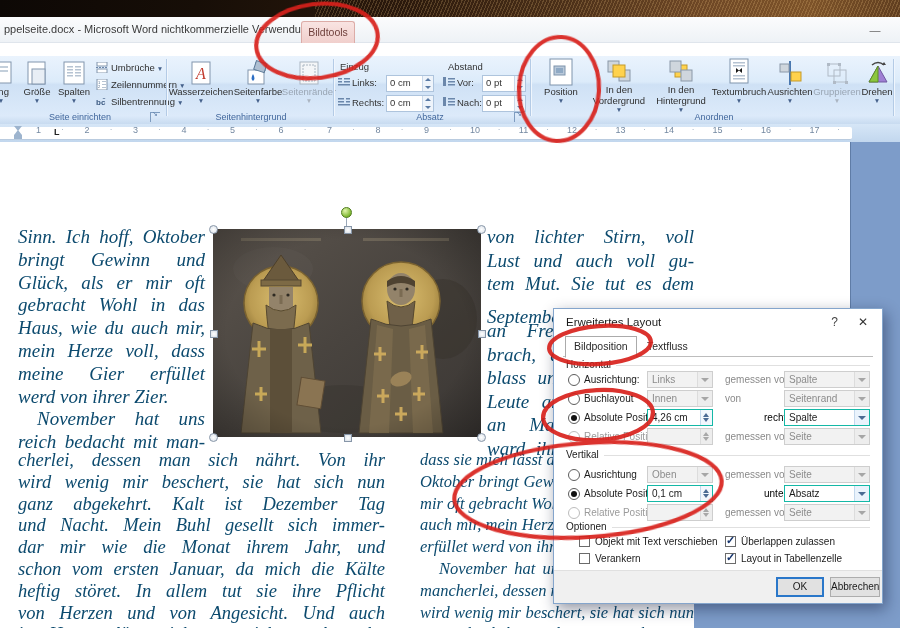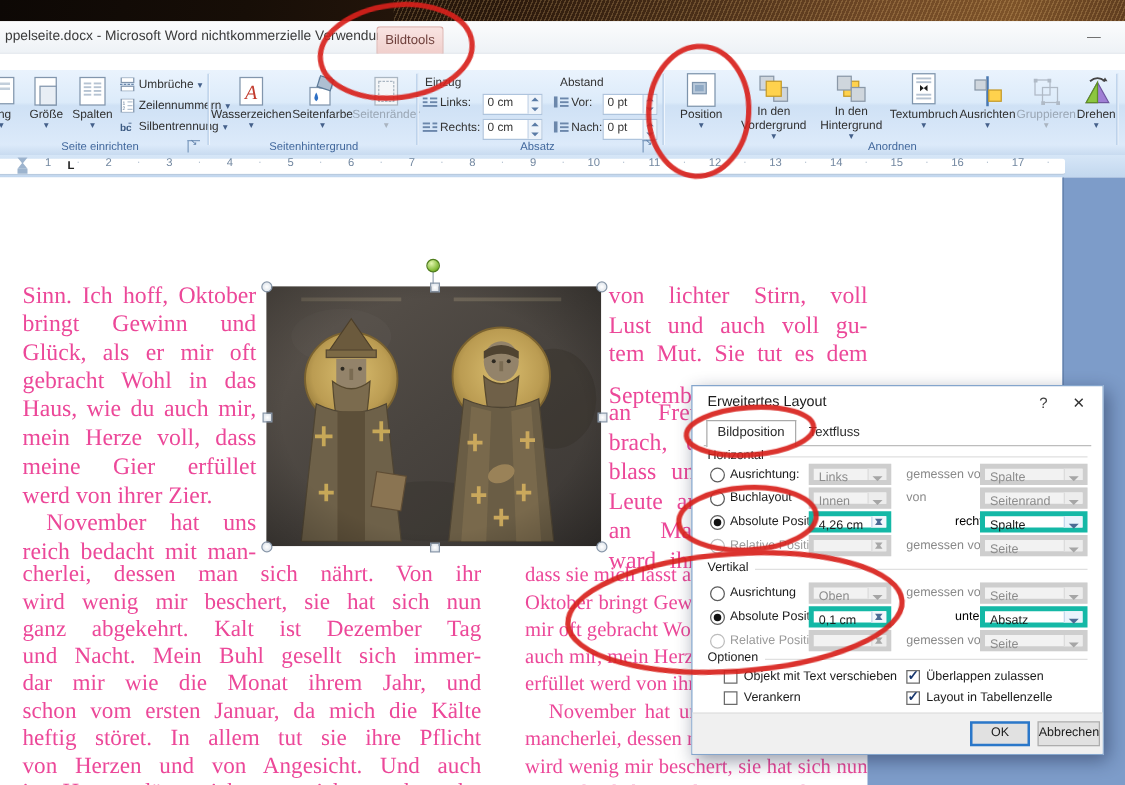--- a/index.html
+++ b/index.html
@@ -67,21 +67,21 @@
   #indent-marker .b{position:absolute;left:0;bottom:4px;border-left:4px solid transparent;border-right:4px solid transparent;border-bottom:5px solid #9db4ce;}
   #indent-marker .s{position:absolute;left:0;bottom:0;width:8px;height:4px;background:#9db4ce;}
   #tabstop{position:absolute;left:54px;top:3px;font-size:9px;font-weight:bold;color:#222;line-height:11px;}
 
   
   #page{left:0;top:142px;width:850px;height:486px;background:#fff;}
   #bg-right{left:850px;top:142px;width:50px;height:486px;background:#7d9cc9;border-left:1px solid #5f7ca6;}
   #bg-bottomright{left:694px;top:601px;width:206px;height:27px;background:#7d9cc9;}
 
   
-  .docblock{position:absolute;font-family:"Liberation Serif",serif;color:#ec4899;}
+  .docblock{position:absolute;font-family:"Liberation Serif",serif;color:#0c4a6e;font-style:italic;}
   .dline{position:absolute;left:0;right:0;white-space:nowrap;text-align:justify;text-align-last:justify;}
   .dline.nj{text-align-last:left;}
   .dline.ind{text-indent:19px;}
   #doc-left-narrow{left:18px;top:226px;width:187px;height:228px;font-size:19px;}
   #doc-left-full{left:18px;top:450px;width:367px;height:200px;font-size:18.5px;}
   #doc-right-narrow{left:487px;top:226px;width:207px;height:236px;font-size:19px;}
   #doc-right-full{left:420px;top:450px;width:274px;height:200px;font-size:16.5px;}
 
   
   #pic{left:213px;top:229px;width:268px;height:208px;}
@@ -104,21 +104,21 @@
   .dgrp{position:absolute;left:12px;font-size:10px;color:#1b1b1b;background:#fff;padding-right:5px;z-index:2;}
   .dgline{position:absolute;left:12px;right:12px;height:1px;background:#e0e0e0;}
   .drow{position:absolute;left:0;right:0;height:18px;}
   .radio{position:absolute;left:14px;top:2px;width:10px;height:10px;border:1px solid #5d5d5d;border-radius:50%;background:#fff;}
   .radio.sel:after{content:"";position:absolute;left:2px;top:2px;width:6px;height:6px;border-radius:50%;background:#111;}
   .radio.dis{border-color:#bcbcbc;}
   .rlabel{position:absolute;left:30px;top:2px;font-size:10px;color:#1b1b1b;white-space:nowrap;}
   .rlabel.dis{color:#9b9b9b;}
   .l2{position:absolute;left:171px;top:2px;font-size:10px;color:#8a8a8a;white-space:nowrap;}
   .l2.strong{color:#000;margin-left:39px;}
-  .combo,.spinf{position:absolute;top:-1px;height:17px;background:#fff;border:4px solid #14b8a6;box-sizing:border-box;}
+  .combo,.spinf{position:absolute;top:-1px;height:17px;background:#fff;border:1px solid #14b8a6;box-sizing:border-box;}
   .combo .cv,.spinf .cv{position:absolute;left:4px;top:2px;font-size:10px;color:#1b1b1b;white-space:nowrap;}
   .combo .ca{position:absolute;right:0;top:0;bottom:0;width:14px;background:#eaf3fc;border-left:1px solid #c4d8ec;}
   .combo .ca:after{content:"";position:absolute;left:3px;top:6px;border-left:4px solid transparent;border-right:4px solid transparent;border-top:4px solid #4b6volt;}
   .combo .ca:after{border-top:4px solid #4b6b94;}
   .combo.dis{background:#f2f2f2;border-color:#cecece;}
   .combo.dis .cv{color:#8c8c8c;}
   .combo.dis .ca{background:#ededed;border-left-color:#dcdcdc;}
   .combo.dis .ca:after{border-top-color:#a6a6a6;}
   .spinf .sp{position:absolute;right:0;top:0;bottom:0;width:11px;border-left:1px solid #c4d8ec;background:#f2f7fd;}
   .spinf .sp i,.spinf .sp b{position:absolute;left:2px;width:0;height:0;border-left:3px solid transparent;border-right:3px solid transparent;}

